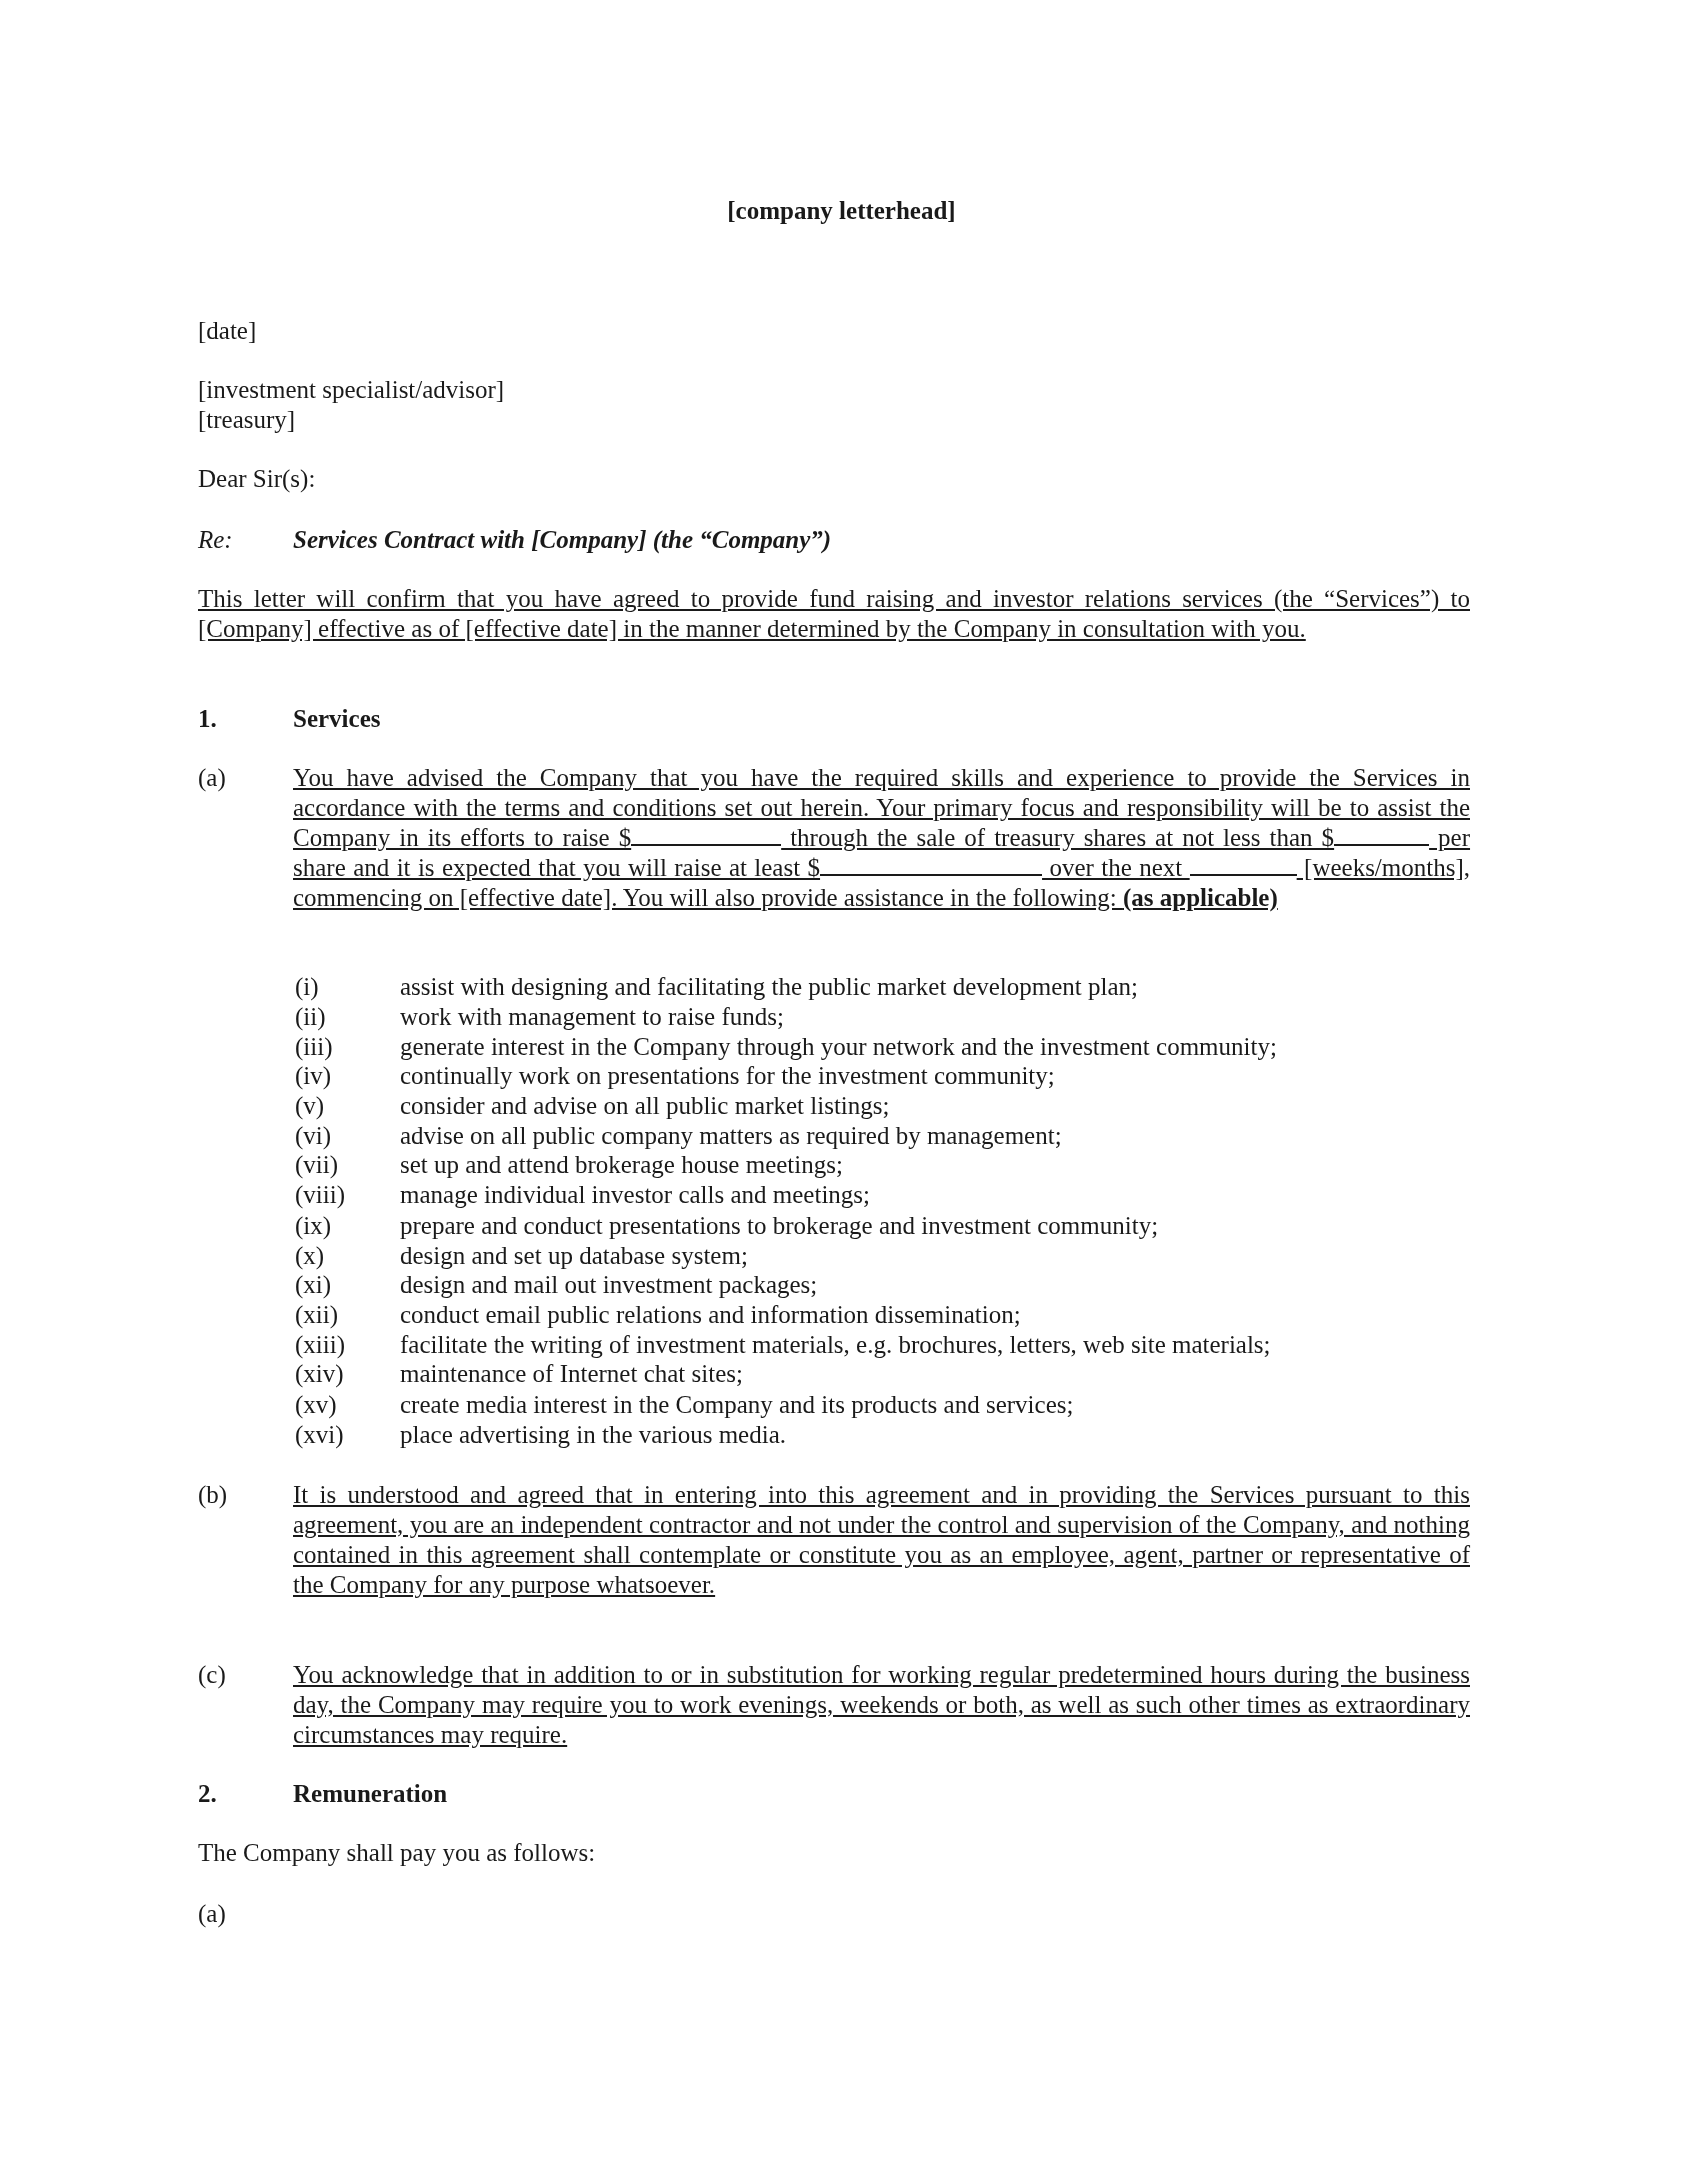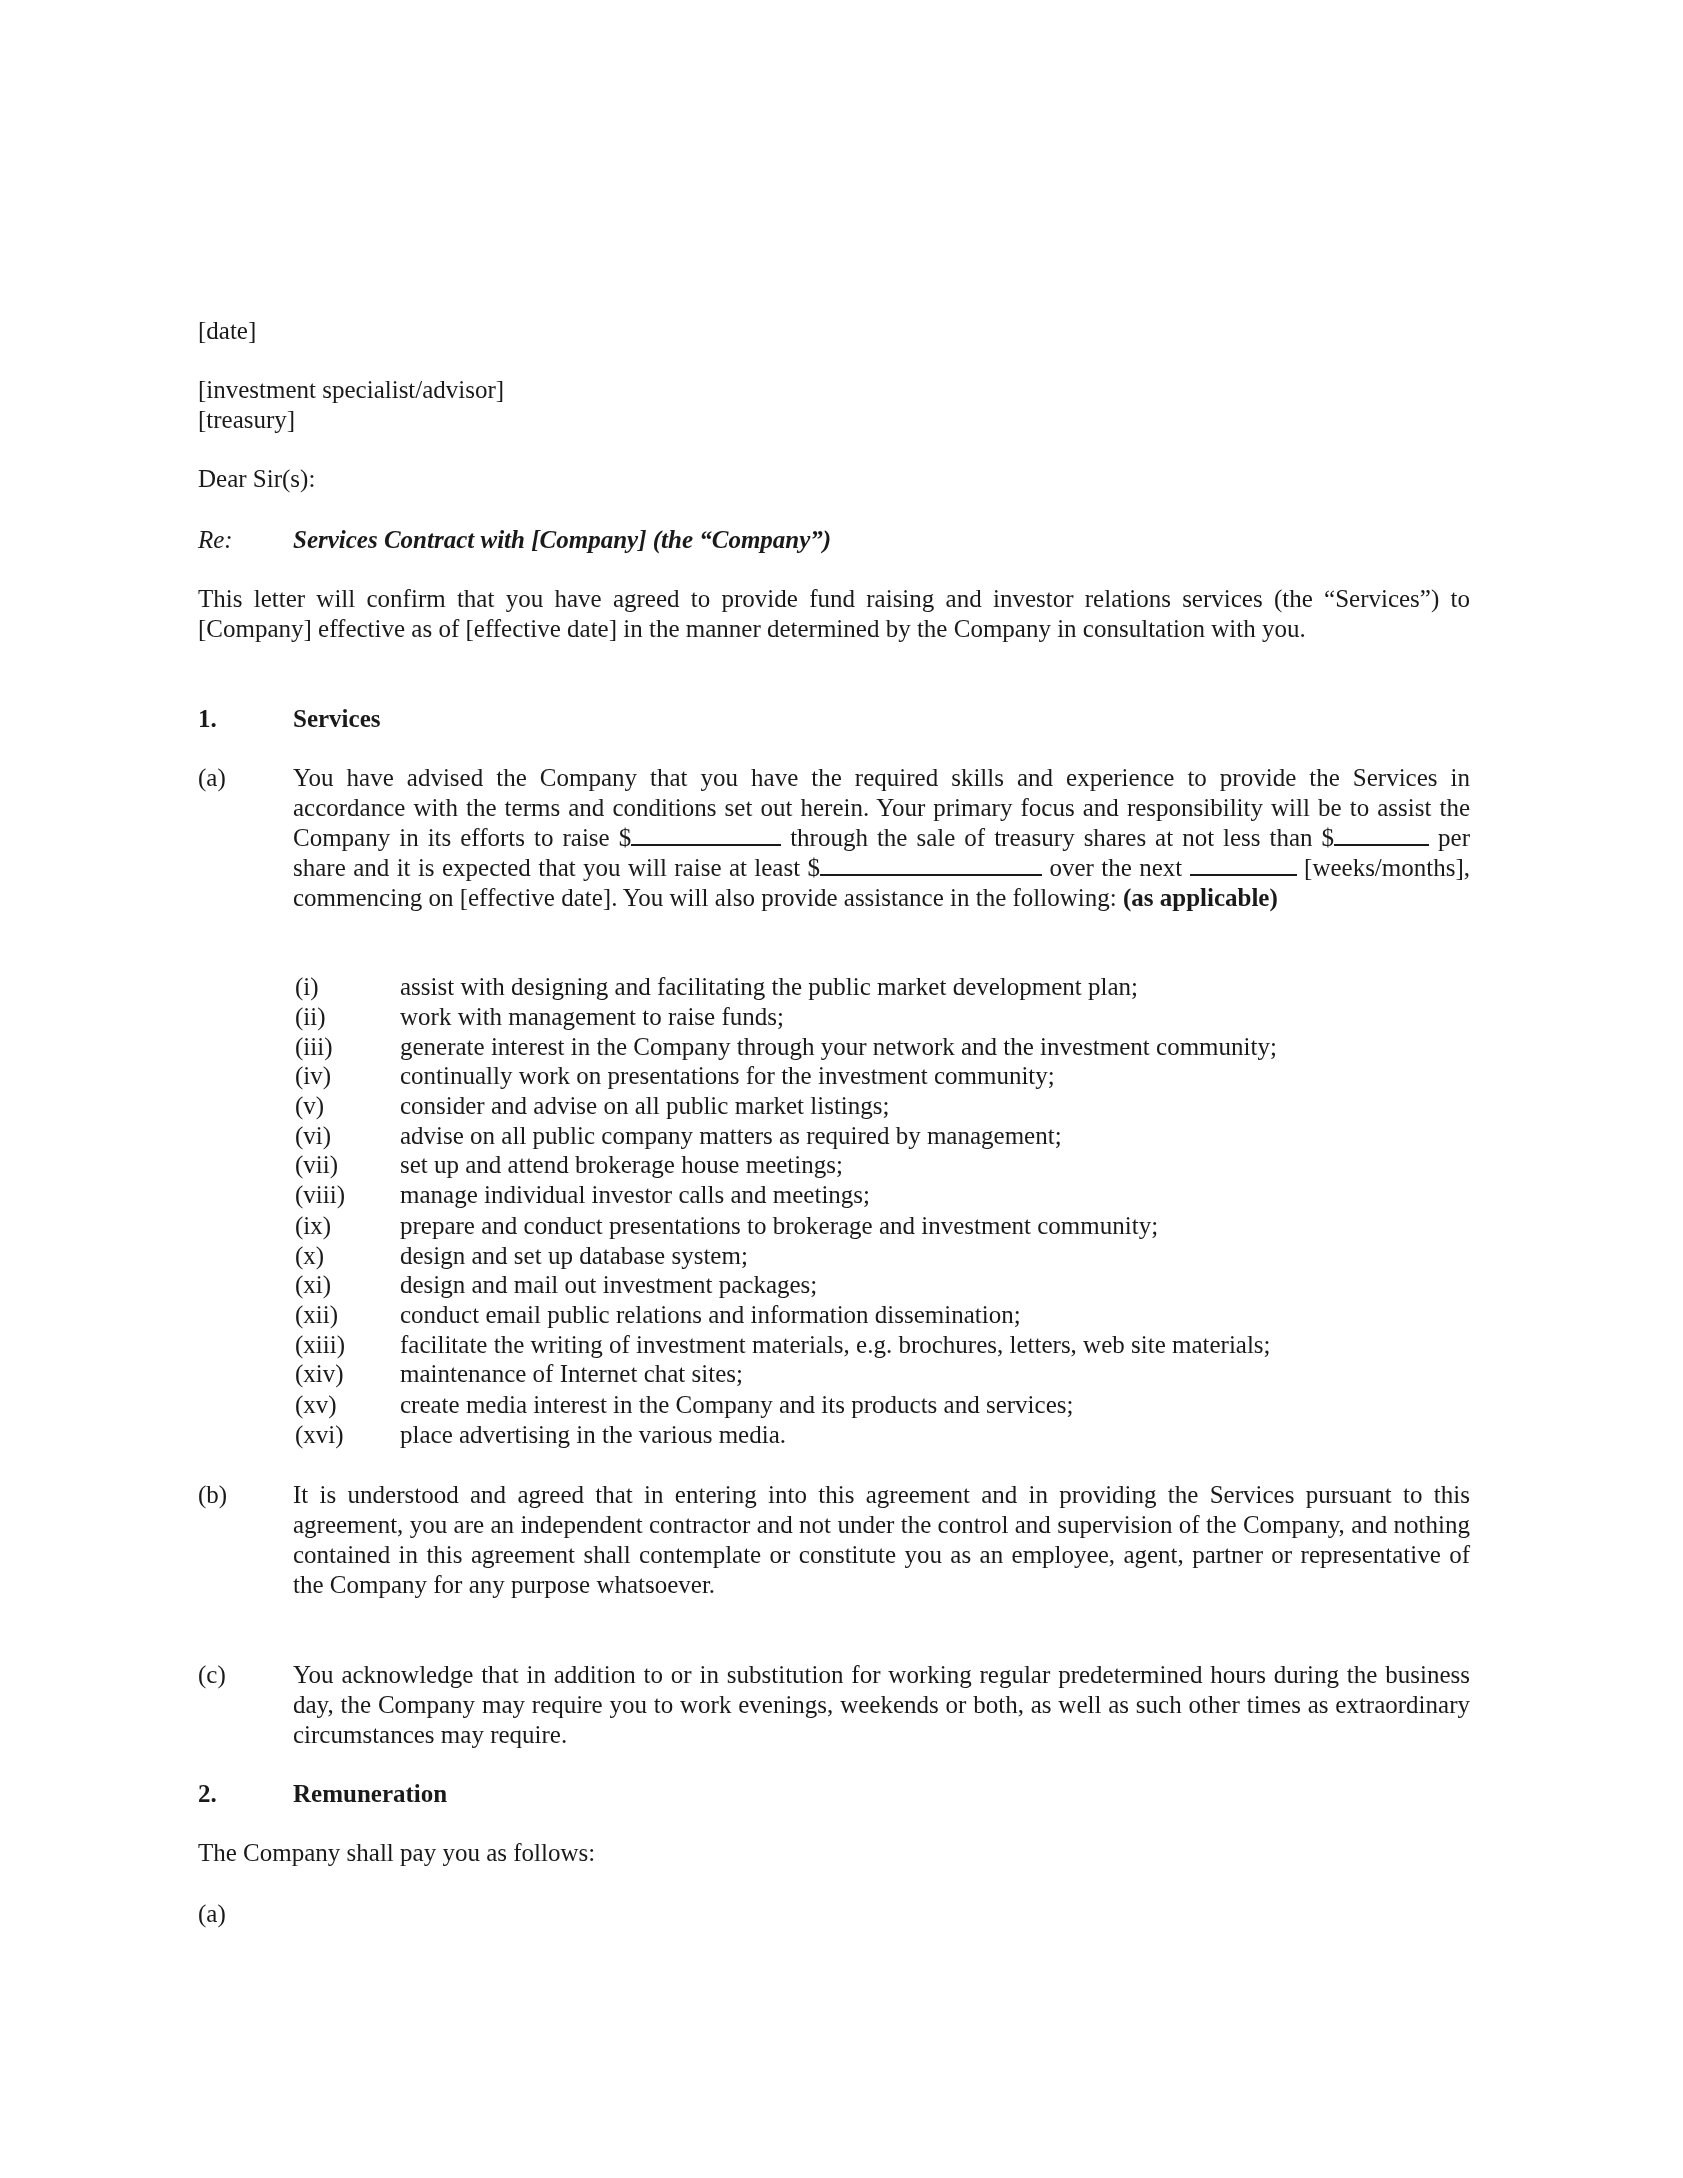--- a/index.html
+++ b/index.html
@@ -3,33 +3,34 @@
 <meta charset="utf-8">
 <style>
   html, body { margin: 0; padding: 0; background: #ffffff; }
   body { width: 1683px; height: 2178px; position: relative; overflow: hidden; color: #1a1a1a;
          font-family: "Liberation Serif", "DejaVu Serif", serif; font-size: 25px; line-height: 30px; }
   .page { position: absolute; left: 0; top: 0; width: 1683px; height: 2178px; }
   .abs { position: absolute; white-space: nowrap; }
   .center { left: 0; width: 1683px; text-align: center; }
   .bold { font-weight: bold; }
   .italic { font-style: italic; }
-  .block { position: absolute; white-space: normal; text-align: justify; }
+  .block { position: absolute; white-space: normal; text-align: justify; text-decoration: underline; }
   .block.last-left { text-align-last: left; }
   .num { position: absolute; white-space: nowrap; }
   .blank { display: inline-block; border-bottom: 2px solid #1a1a1a; height: 20px; vertical-align: baseline; }
   .list-row { position: absolute; left: 295px; height: 30px; white-space: nowrap; }
   .list-row .rn { position: absolute; left: 0; }
   .list-row .rt { position: absolute; left: 97px; margin-left: 8px; }
 </style>
 </head>
 <body>
 
 <div class="page">
 
+  <div class="abs center bold" style="top:196px;">[company letterhead]</div>
 
   <div class="abs" style="left:198px; top:316px;">[date]</div>
 
   <div class="abs" style="left:198px; top:375px;">[investment specialist/advisor]</div>
   <div class="abs" style="left:198px; top:405px;">[treasury]</div>
 
   <div class="abs" style="left:198px; top:464px;">Dear Sir(s):</div>
 
   <div class="abs italic" style="left:198px; top:525px;">Re:</div>
   <div class="abs italic bold" style="left:293px; top:525px;">Services Contract with [Company] (the “Company”)</div>

